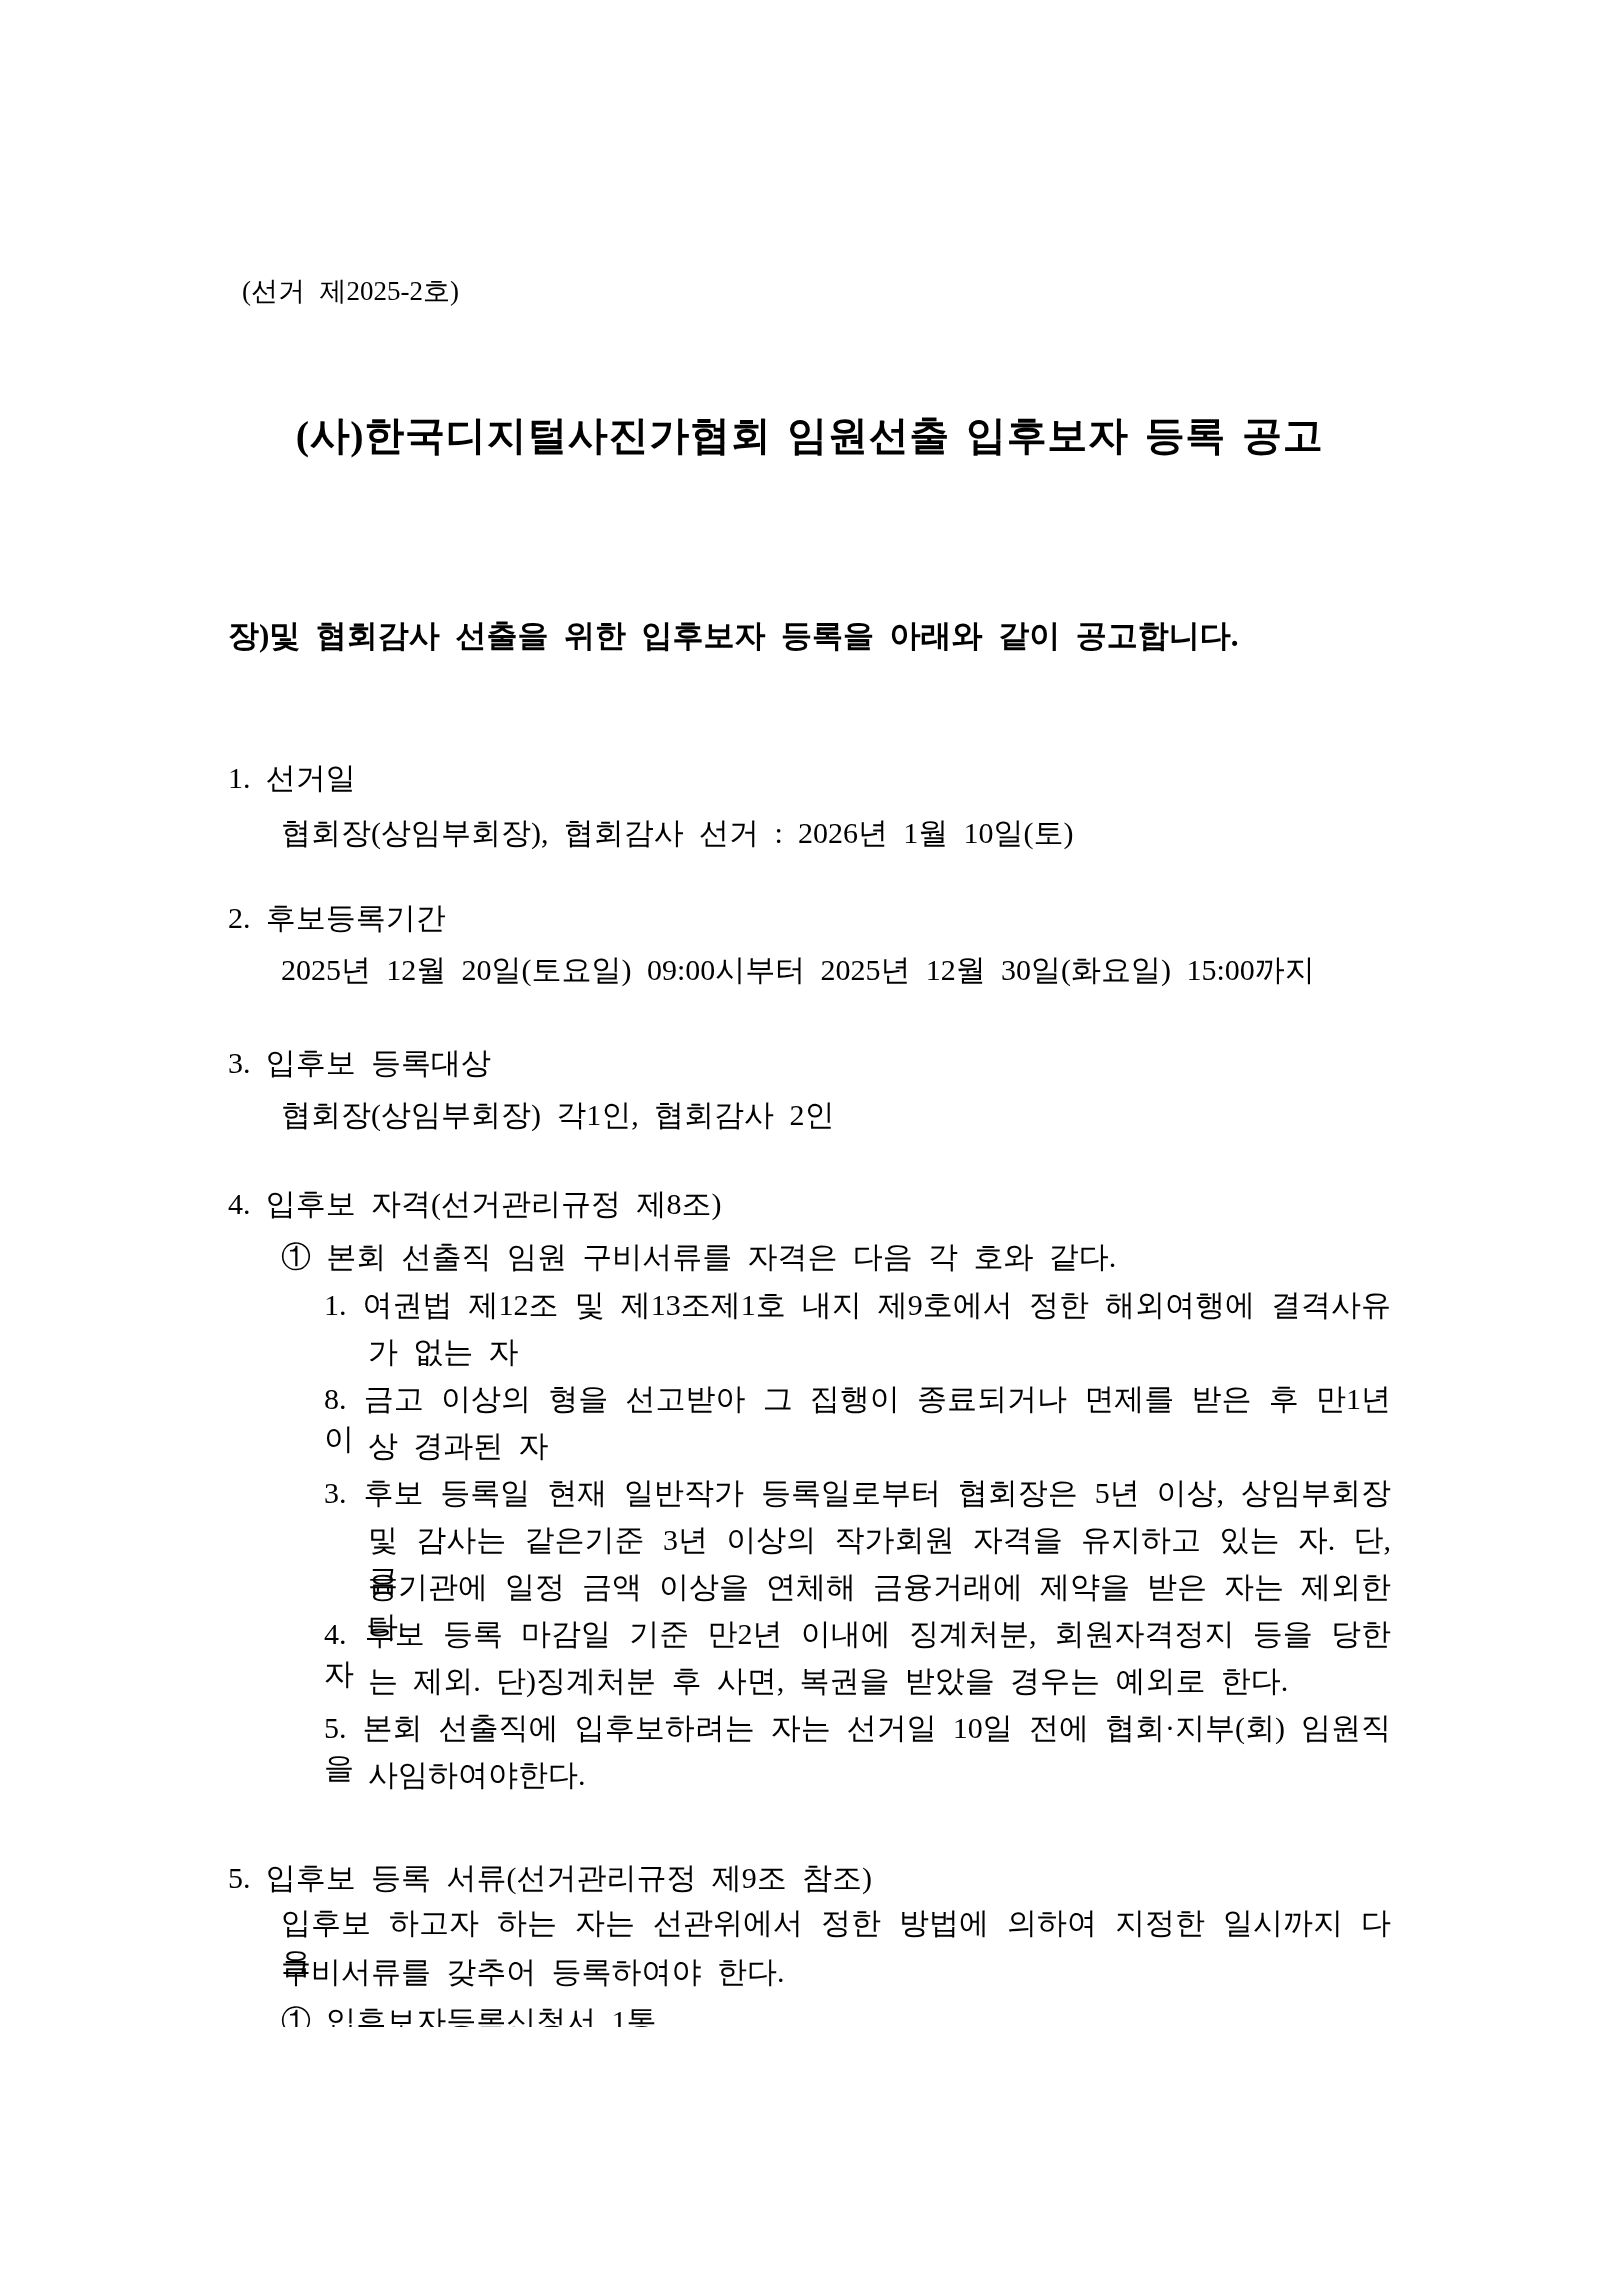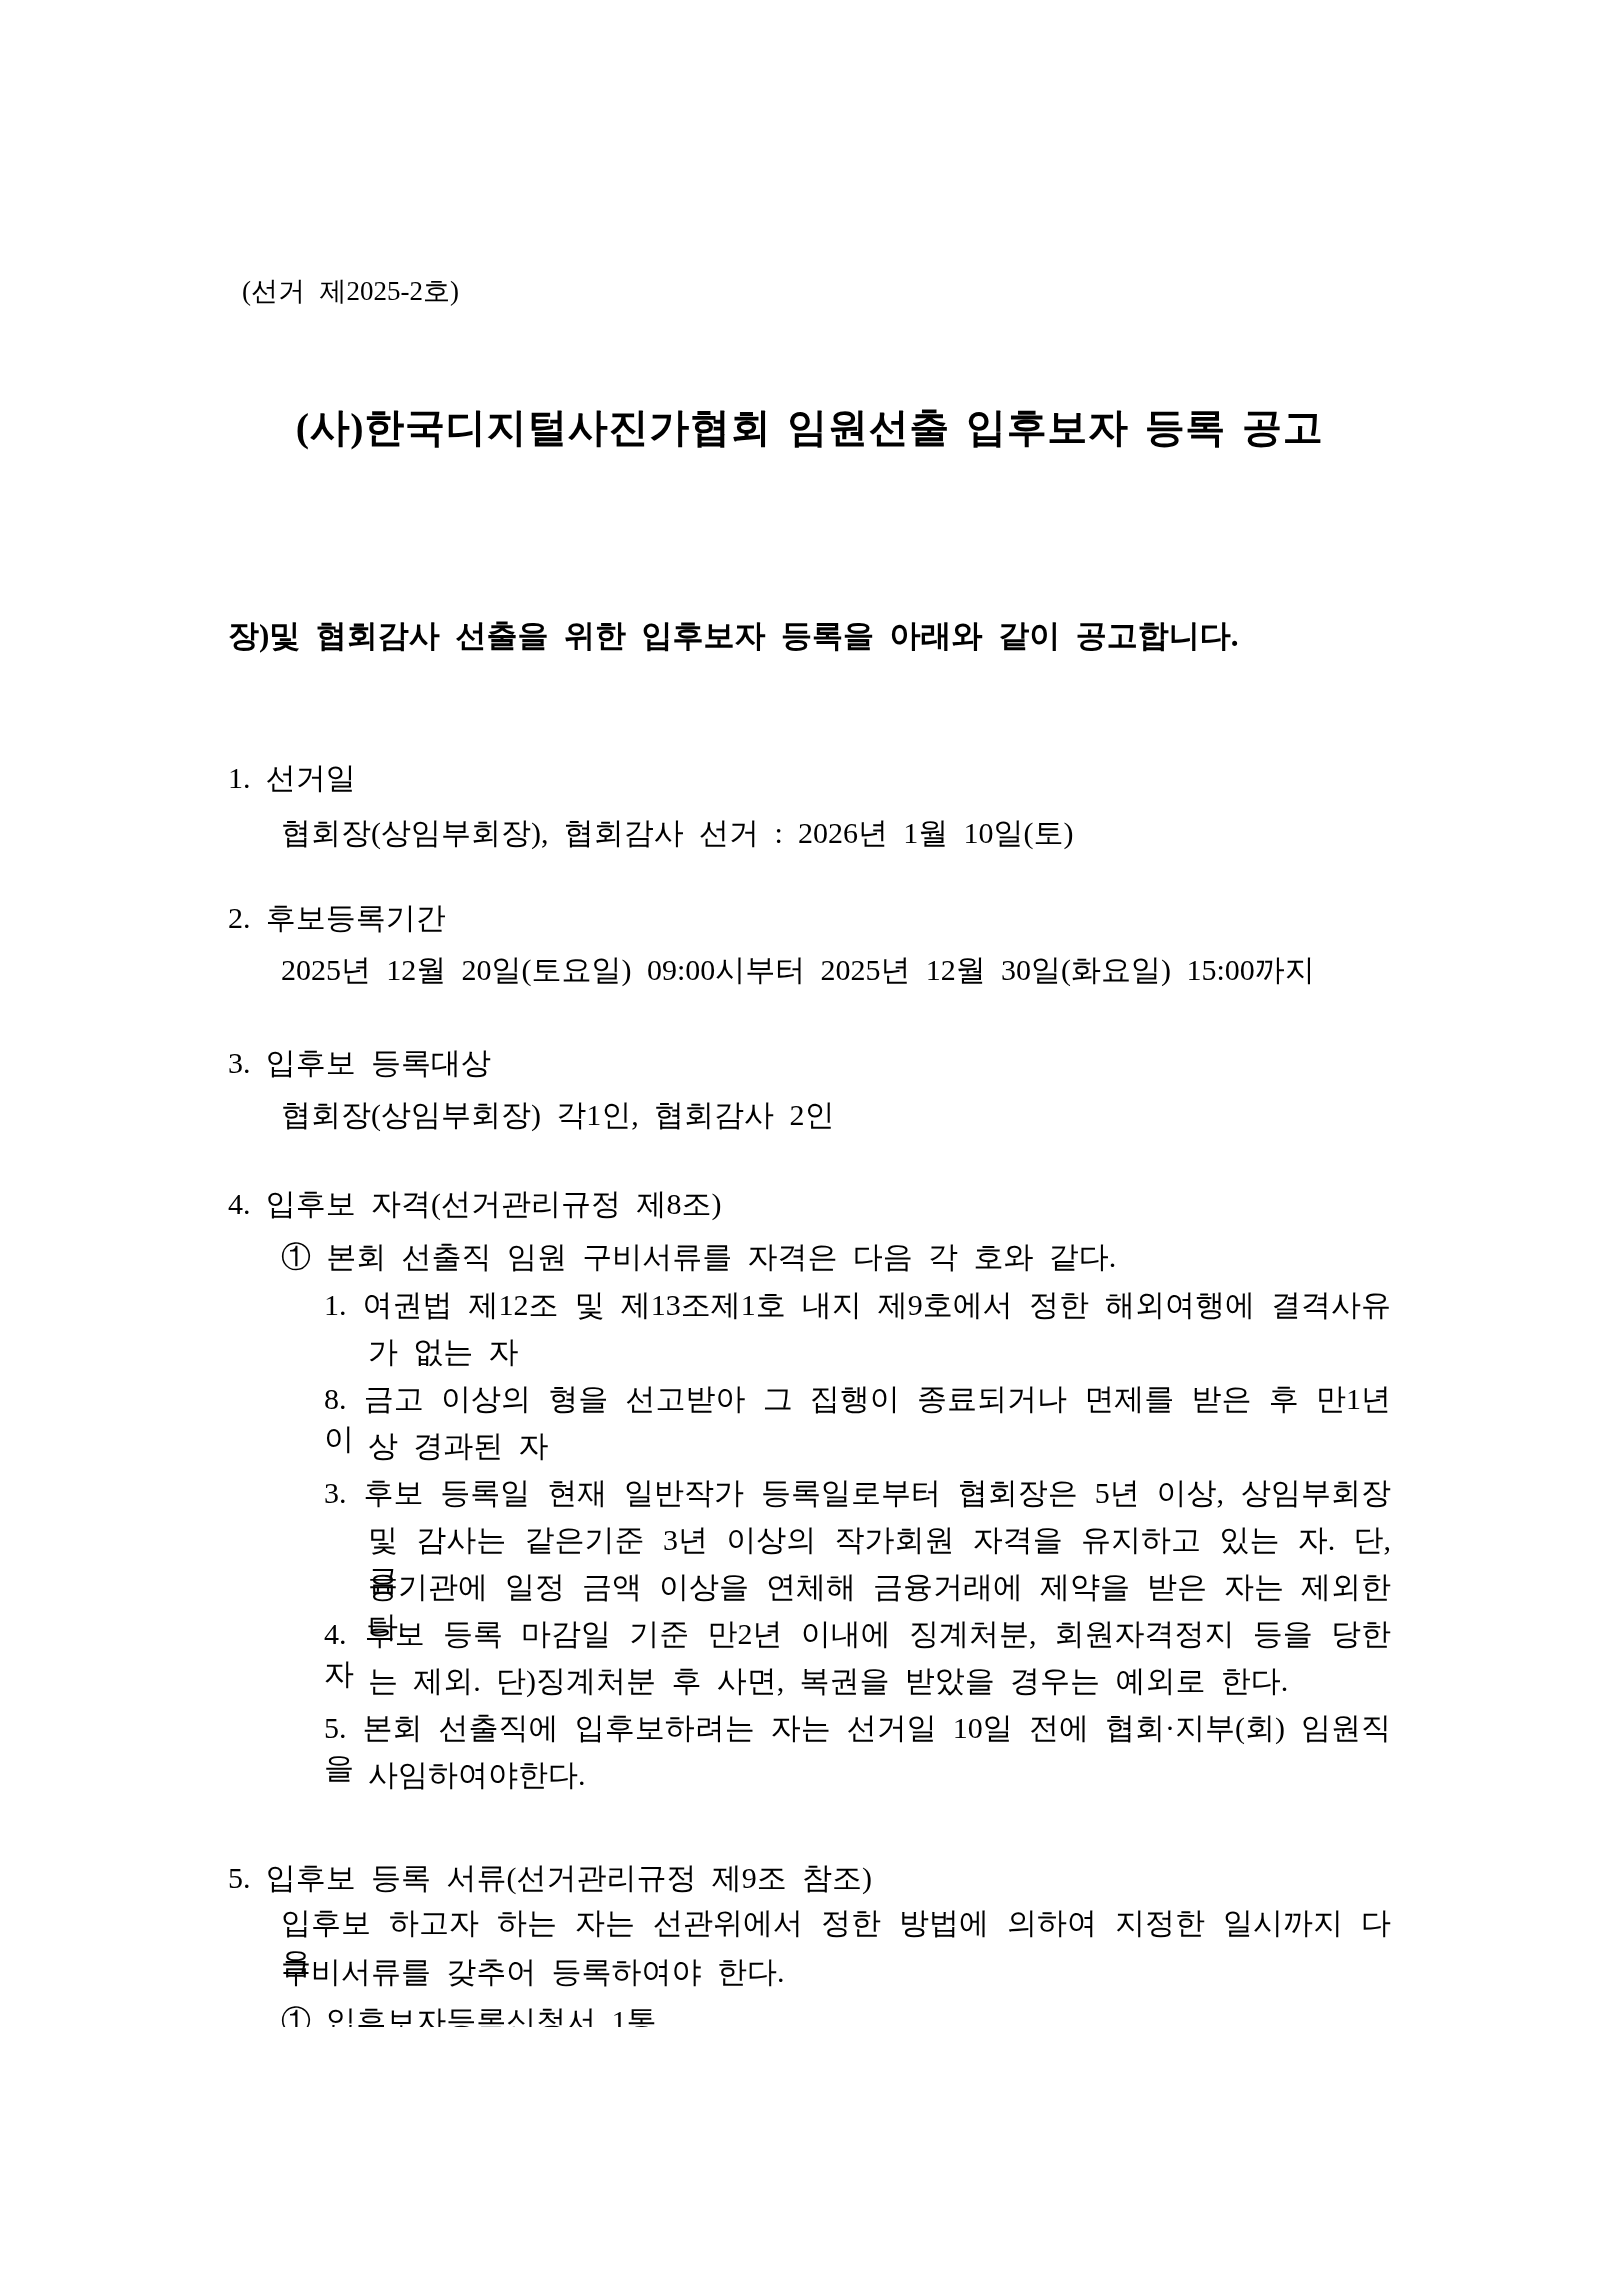--- a/index.html
+++ b/index.html
@@ -50,21 +50,21 @@
   .ind2 { left: 324px; }  
   .ind3 { left: 368px; }  
 </style>
 </head>
 <body>
 
 <div class="page">
 
   <div class="ln doc-no" style="top:271px">(선거 제2025-2호)</div>
 
-  <h1 class="ln title-ln b" style="top:394px; margin:8px">(사)한국디지털사진가협회 임원선출 입후보자 등록 공고</h1>
+  <h1 class="ln title-ln b" style="top:394px; margin:16px">(사)한국디지털사진가협회 임원선출 입후보자 등록 공고</h1>
 
   <div class="ln intro-ln b" style="top:616px">장)및 협회감사 선출을 위한 입후보자 등록을 아래와 같이 공고합니다.</div>
 
   <div class="ln head" style="top:758px">1. 선거일</div>
   <div class="ln ind1" style="top:813px">협회장(상임부회장), 협회감사 선거 : 2026년 1월 10일(토)</div>
 
   <div class="ln head" style="top:898px">2. 후보등록기간</div>
   <div class="ln ind1" style="top:950px">2025년 12월 20일(토요일) 09:00시부터 2025년 12월 30일(화요일) 15:00까지</div>
 
   <div class="ln head" style="top:1043px">3. 입후보 등록대상</div>

